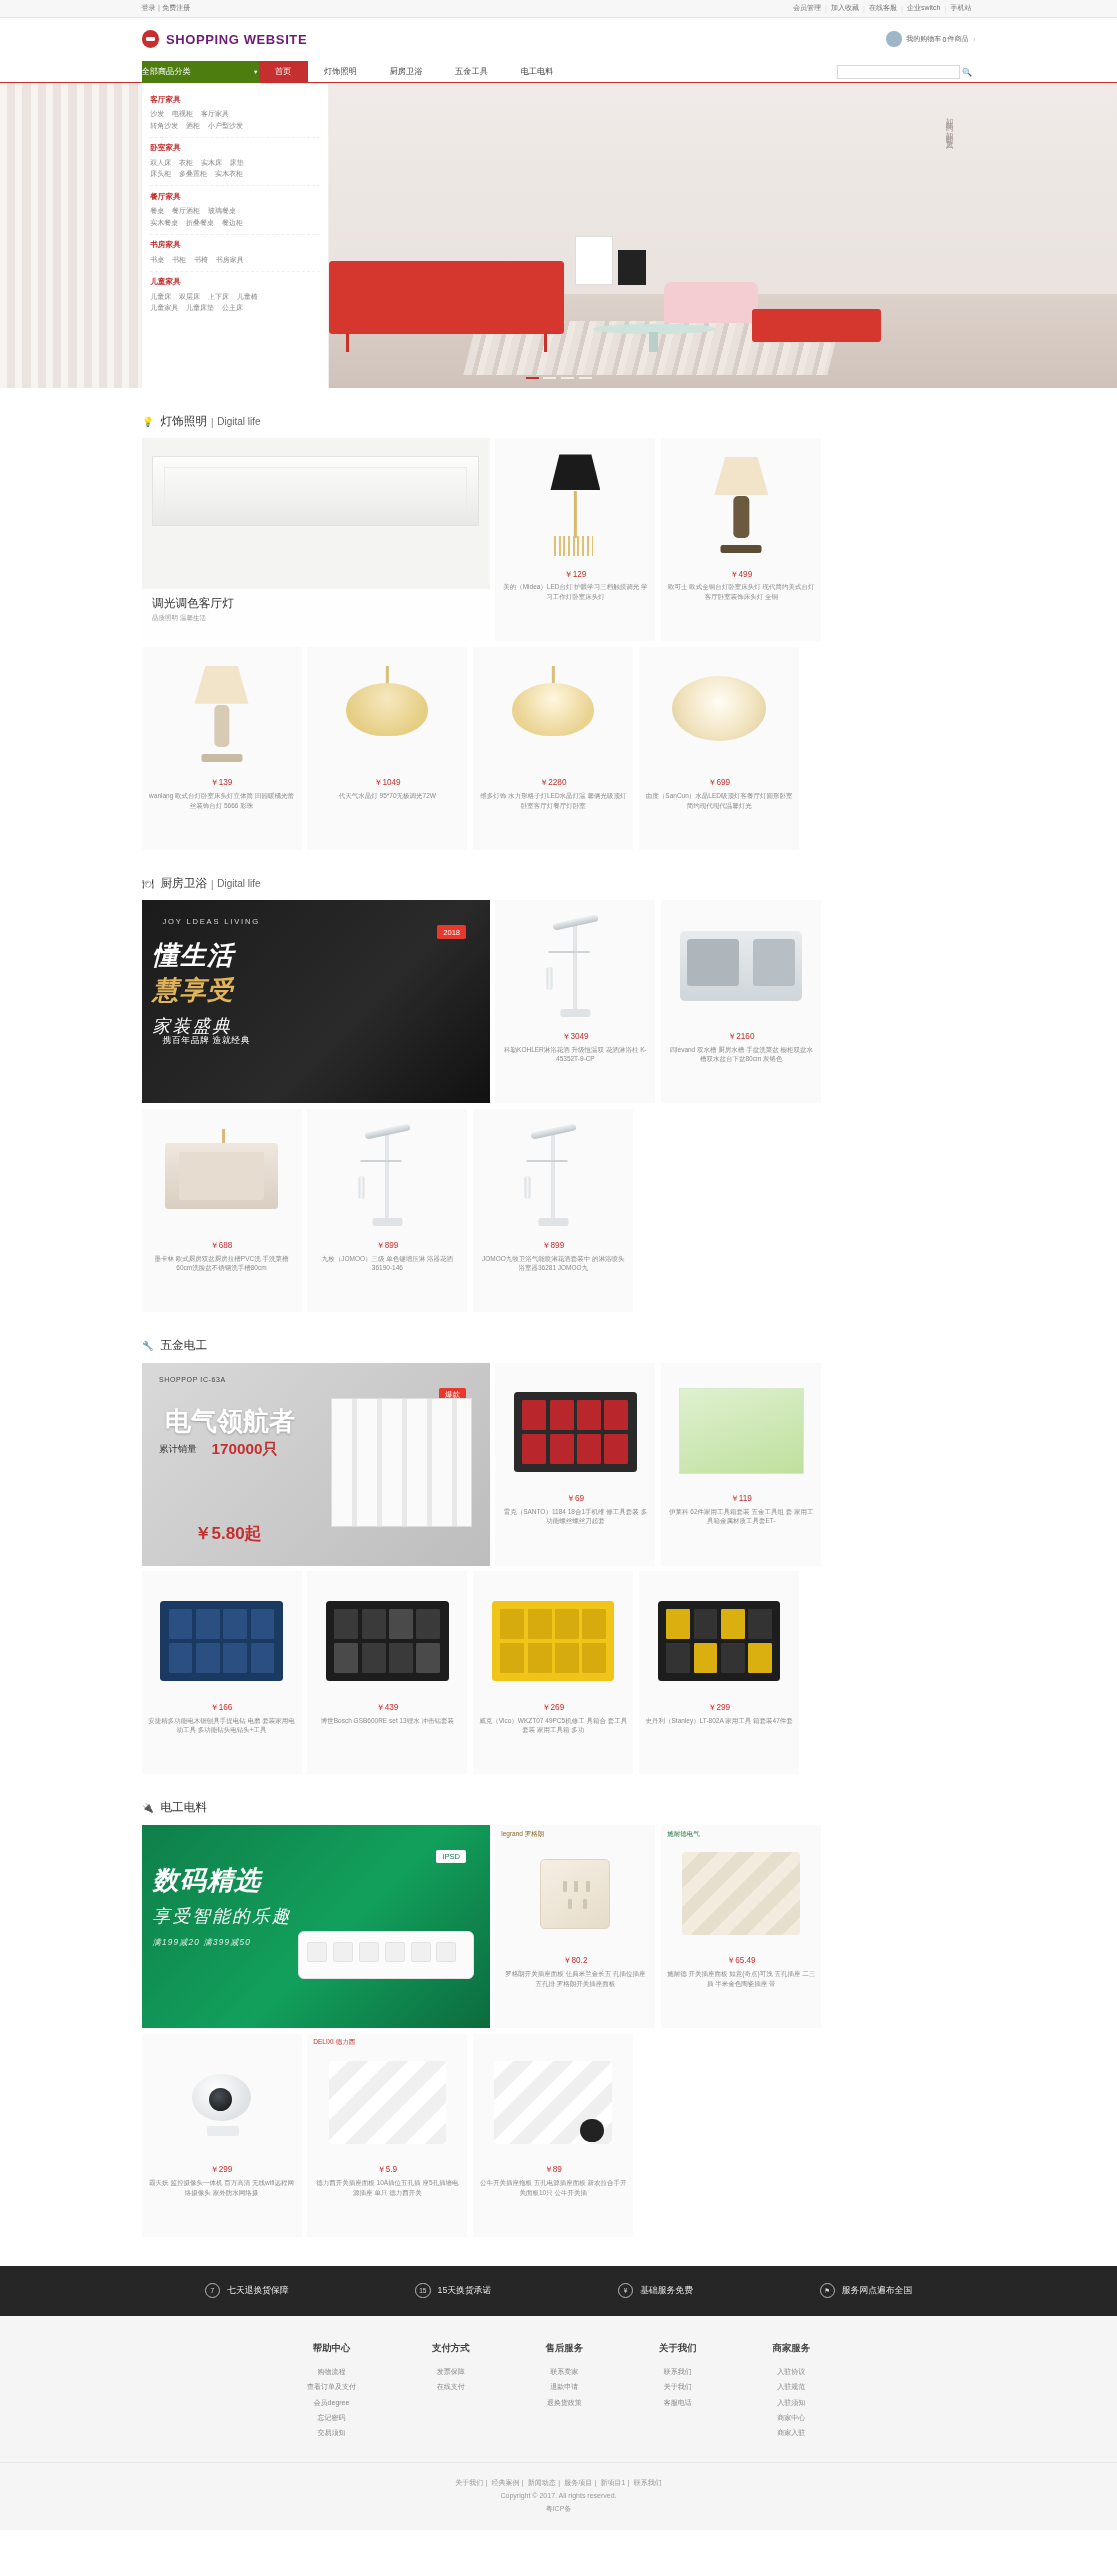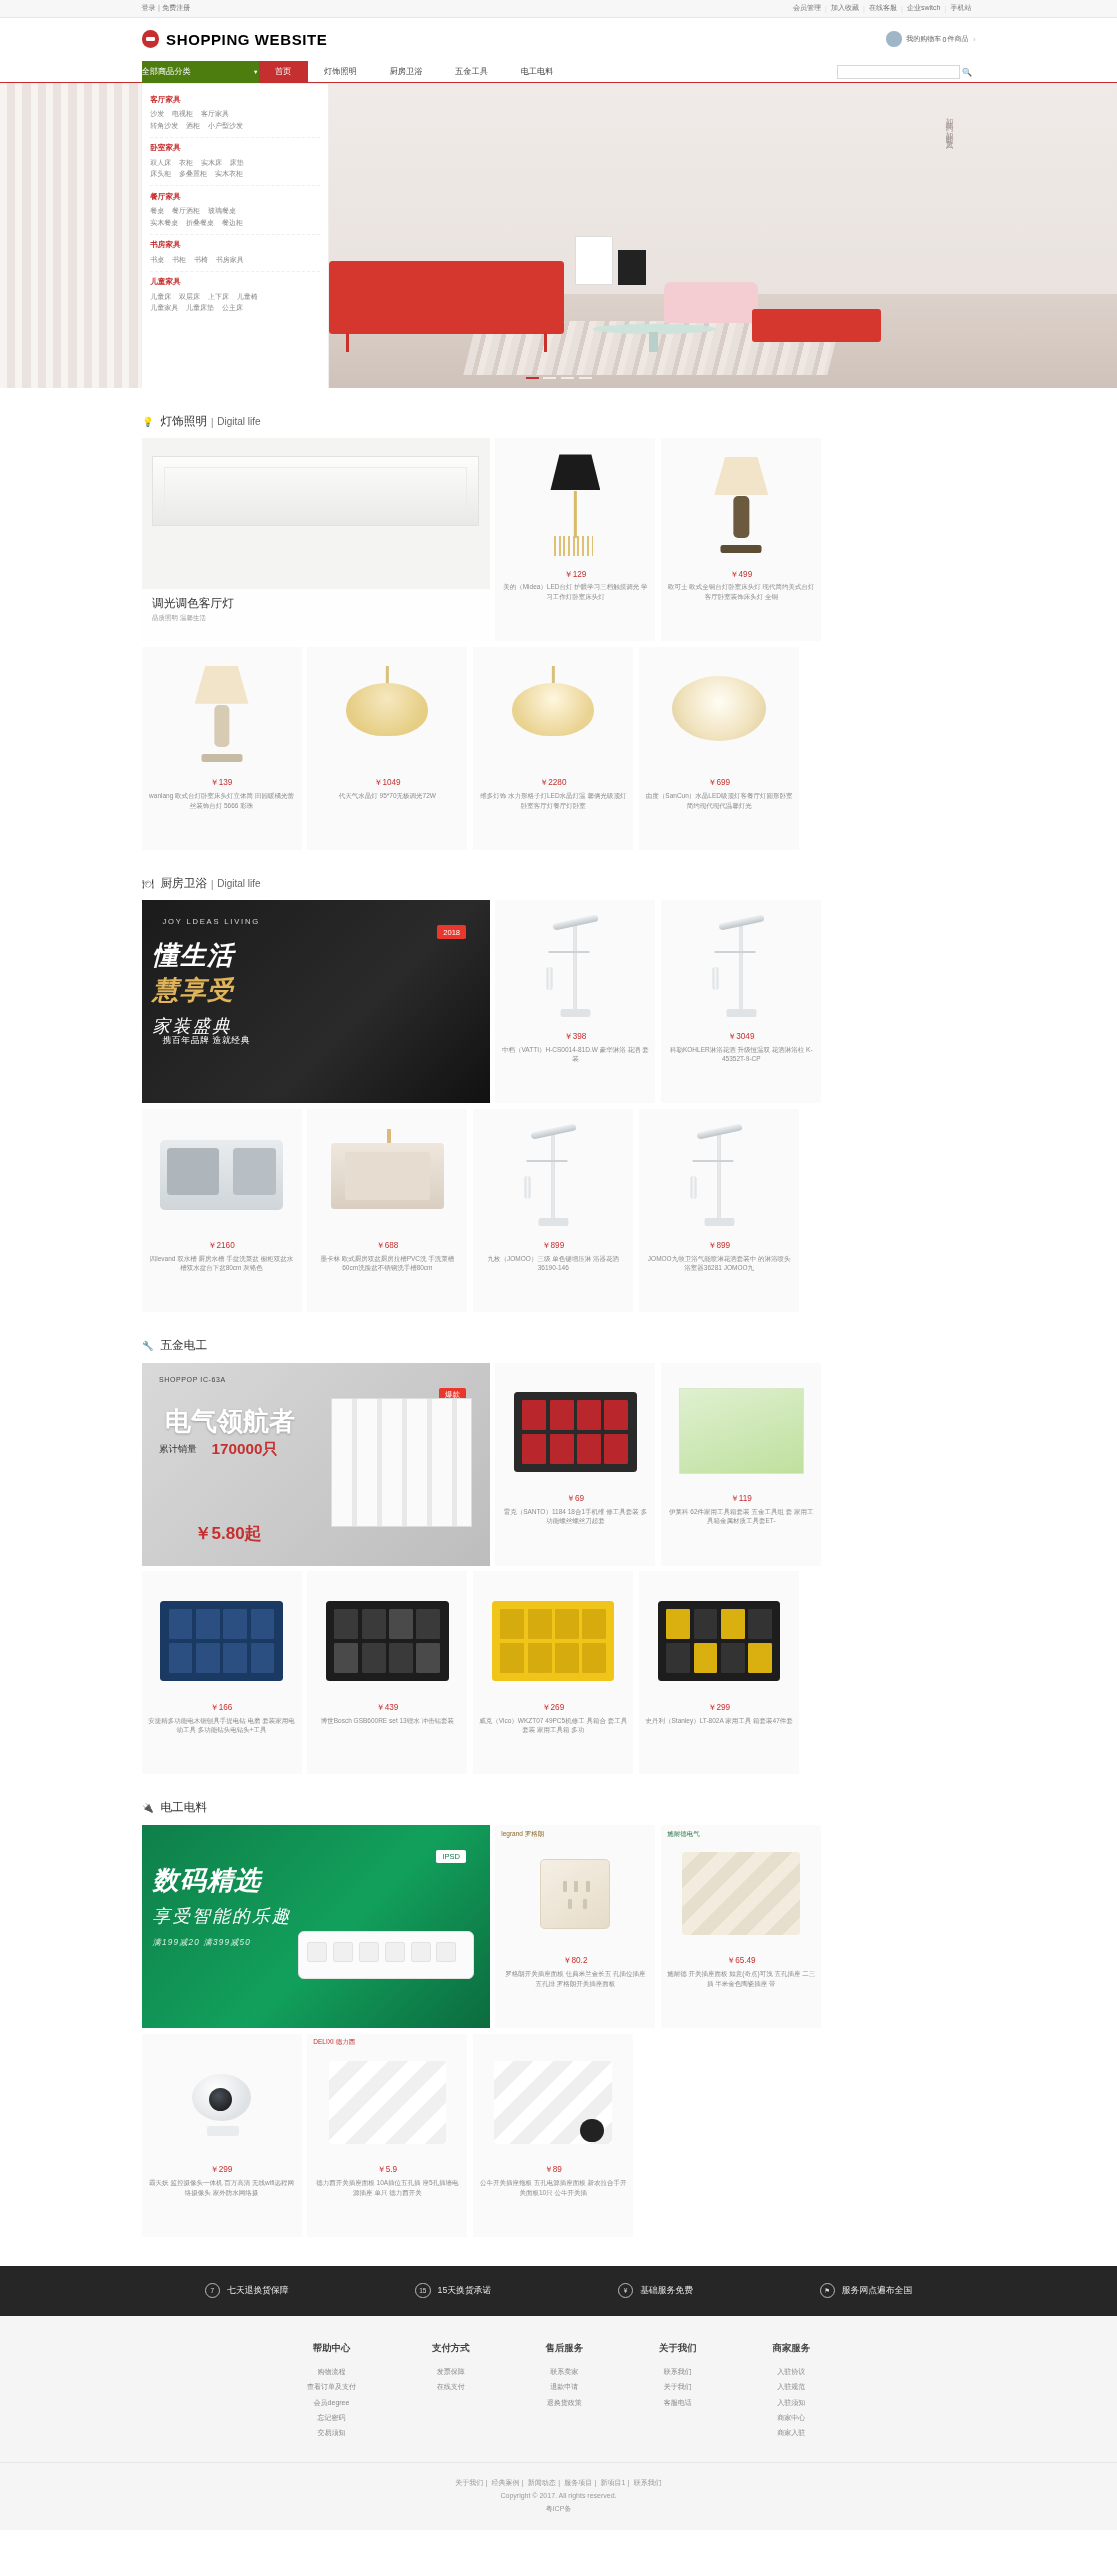--- a/index.html
+++ b/index.html
@@ -27,21 +27,21 @@
   .header .inner { width: 834px; margin: 0 auto; height: 43px; display: flex; align-items: center; justify-content: space-between; }
   .logo-wrap { display: flex; align-items: center; }
   .logo-mark {
     width: 17.6px; height: 17.6px; border-radius: 50%;
     background: #c62f2f; margin-right: 7px; position: relative;
   }
   .logo-mark:after {
     content:""; position:absolute; left:4.1px; top:7px; width:9.4px; height:3.5px;
     background:#fff; border-radius:1.2px;
   }
-  .logo-text { font-size: 15px; letter-spacing: 0.6px; color: #000000; font-weight: bold; }
+  .logo-text { font-size: 13px; letter-spacing: 0.6px; color: #701a75; font-weight: bold; }
   .header-right { display: flex; align-items: center; }
   .cart-area { display: flex; align-items: center; font-size: 7px; color: #666; }
   .cart-avatar { width: 15.3px; height: 15.3px; border-radius:50%; background:#9fb6c6; margin-right:4.7px; }
   .cart-count { color:#c62f2f; padding: 0 1.2px; }
   .cart-arrow { margin-left: 4.7px; color:#bbb; }
 
   
   .nav { height: 22px; background: #fff; border-bottom: 1.2px solid #c62f2f; }
   .nav .inner { width: 834px; margin: 0 auto; height: 22px; display: flex; align-items: stretch; }
   .nav-all {
@@ -512,35 +512,20 @@
             <div class="art">
               <div class="shower">
                 <div class="pipe"></div>
                 <div class="head"></div>
                 <div class="arm"></div>
                 <div class="handheld"></div>
                 <div class="valve"></div>
               </div>
             </div>
           </div>
-        <div class="price">￥398</div>
-        <div class="desc">中档（VATTI）H-CS0014-81D.W 豪华淋浴 花洒 套装</div>
-      </div>
-      <div class="cell h345">
-        <div class="thumb">
-            <div class="art">
-              <div class="shower">
-                <div class="pipe"></div>
-                <div class="head"></div>
-                <div class="arm"></div>
-                <div class="handheld"></div>
-                <div class="valve"></div>
-              </div>
-            </div>
-          </div>
         <div class="price">￥3049</div>
         <div class="desc">科勒KOHLER淋浴花洒 升级恒温双 花洒淋浴柱 K-45352T-9-CP</div>
       </div>
 
       <div class="cell h345">
         <div class="thumb">
             <div class="art">
               <div class="sink"></div>
             </div>
           </div>

